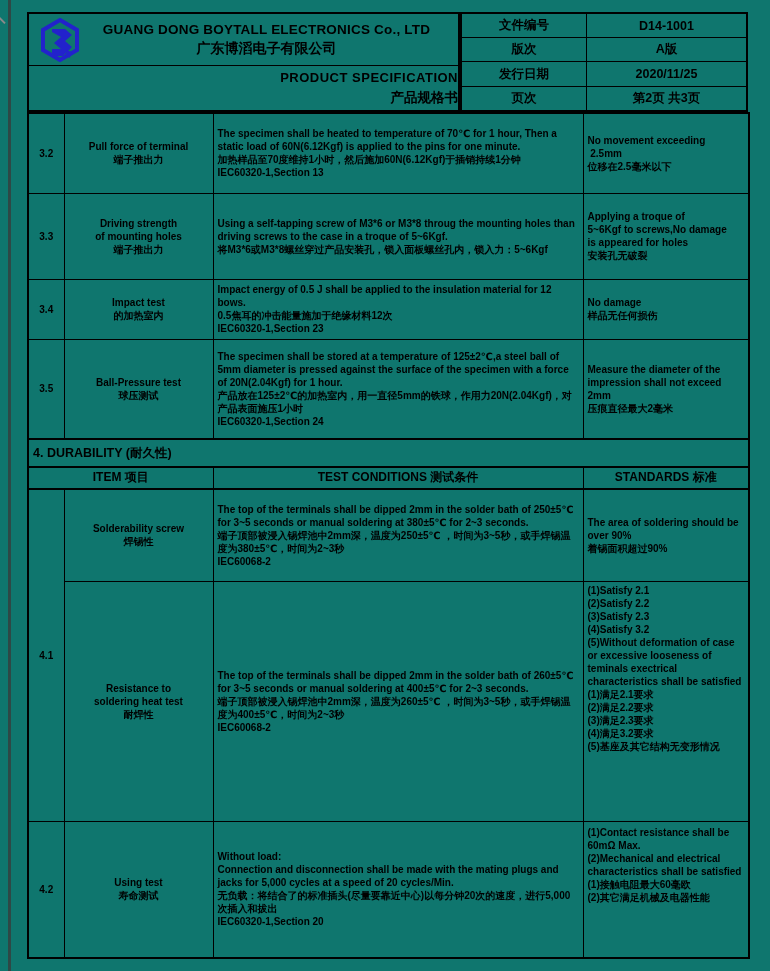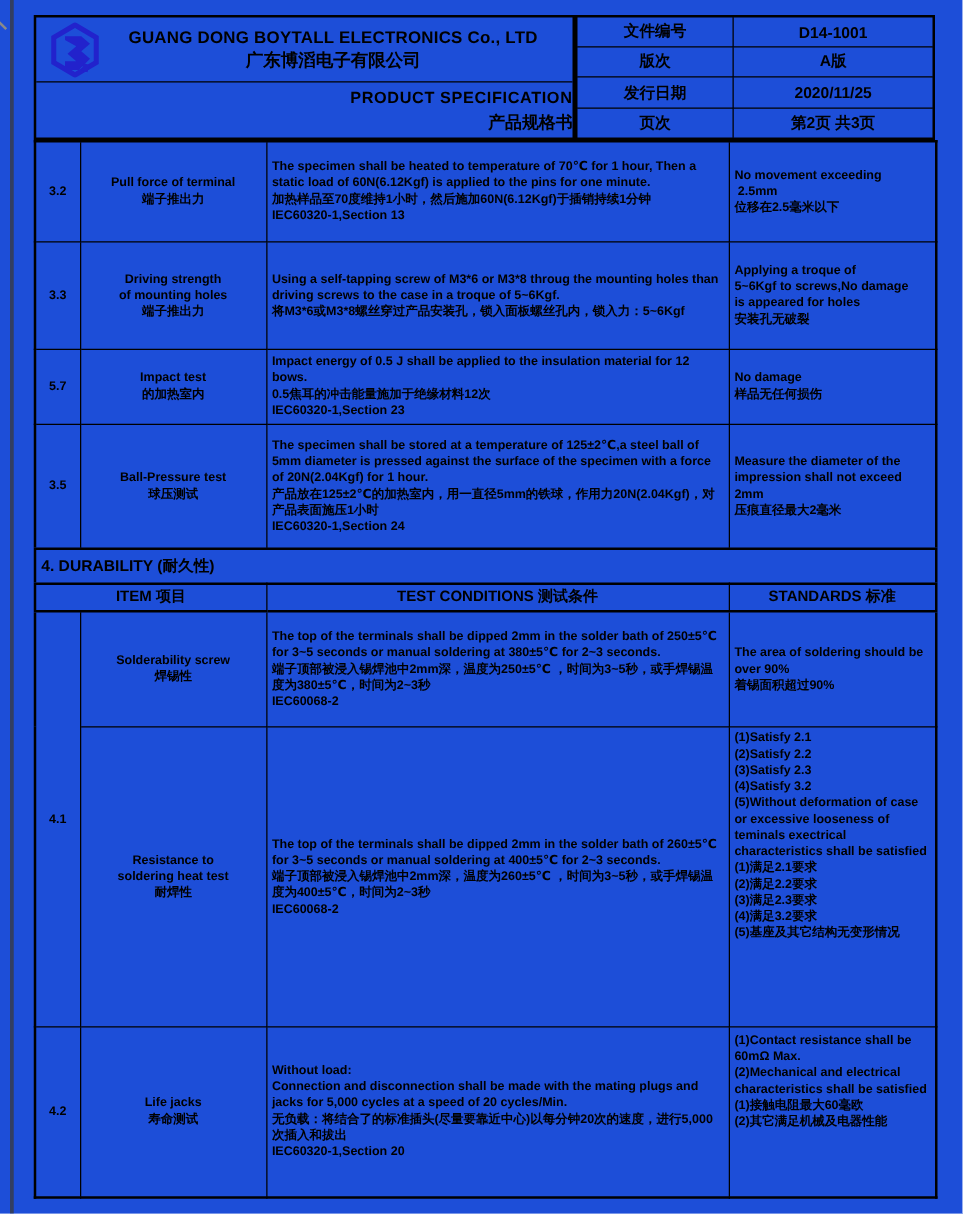--- a/index.html
+++ b/index.html
@@ -1,19 +1,19 @@
 <!DOCTYPE html>
 <html><head>
 <meta charset="utf-8">
 <style>
   html,body{margin:0;padding:0;background:#ffffff;}
   .page{
     position:relative;
     width:770px;height:971px;
-    background:#1d4ed8;
+    background:#0f766e;
     font-family:"Liberation Sans","DejaVu Sans",sans-serif;
     font-weight:bold;
     color:#000;
     overflow:hidden;
   }
   
   .scan-edge{position:absolute;left:8px;top:0;width:3px;height:971px;background:#3a3a3a;opacity:.75;}
   .scan-corner{position:absolute;left:-8px;top:-9px;width:26px;height:26px;border-bottom:2px solid #8a8a8a;transform:rotate(45deg);}
 
   .content{position:absolute;left:27px;top:12px;width:721px;}
@@ -147,21 +147,21 @@
 端子推出力</td>
           <td class="c-cond">Using a self-tapping screw of M3*6 or M3*8 throug the mounting holes than driving screws to the case in a troque of 5~6Kgf.
 将M3*6或M3*8螺丝穿过产品安装孔，锁入面板螺丝孔内，锁入力：5~6Kgf</td>
           <td class="c-std">Applying a troque of
 5~6Kgf to screws,No damage
 is appeared for holes
 安装孔无破裂</td>
         </tr>
 
         <tr style="height:60px">
-          <td class="c-num">5.7</td>
+          <td class="c-num">3.4</td>
           <td class="c-item">Impact test
 的加热室内</td>
           <td class="c-cond">Impact energy of 0.5 J shall be applied to the insulation material for 12 bows.
 0.5焦耳的冲击能量施加于绝缘材料12次
 IEC60320-1,Section 23</td>
           <td class="c-std">No damage
 样品无任何损伤</td>
         </tr>
 
         <tr style="height:100px">
@@ -210,21 +210,21 @@
 (5)Without deformation of case or excessive looseness of teminals exectrical characteristics shall be satisfied
 (1)满足2.1要求
 (2)满足2.2要求
 (3)满足2.3要求
 (4)满足3.2要求
 (5)基座及其它结构无变形情况</td>
         </tr>
 
         <tr style="height:137px">
           <td class="c-num">4.2</td>
-          <td class="c-item">Life jacks
+          <td class="c-item">Using test
 寿命测试</td>
           <td class="c-cond">Without load:
 Connection and disconnection shall be made with the mating plugs and jacks for 5,000 cycles at a speed of 20 cycles/Min.
 无负载：将结合了的标准插头(尽量要靠近中心)以每分钟20次的速度，进行5,000次插入和拔出
 IEC60320-1,Section 20</td>
           <td class="c-std" style="vertical-align:top;padding-top:4px">(1)Contact resistance shall be 60mΩ Max.
 (2)Mechanical and electrical characteristics shall be satisfied
 (1)接触电阻最大60毫欧
 (2)其它满足机械及电器性能</td>
         </tr>

